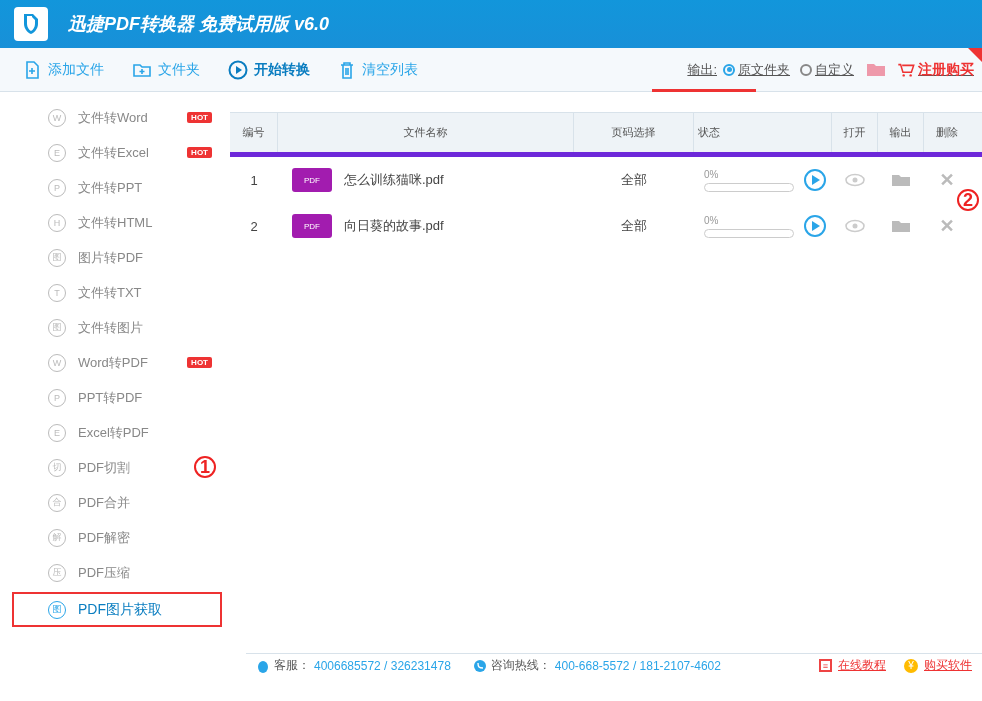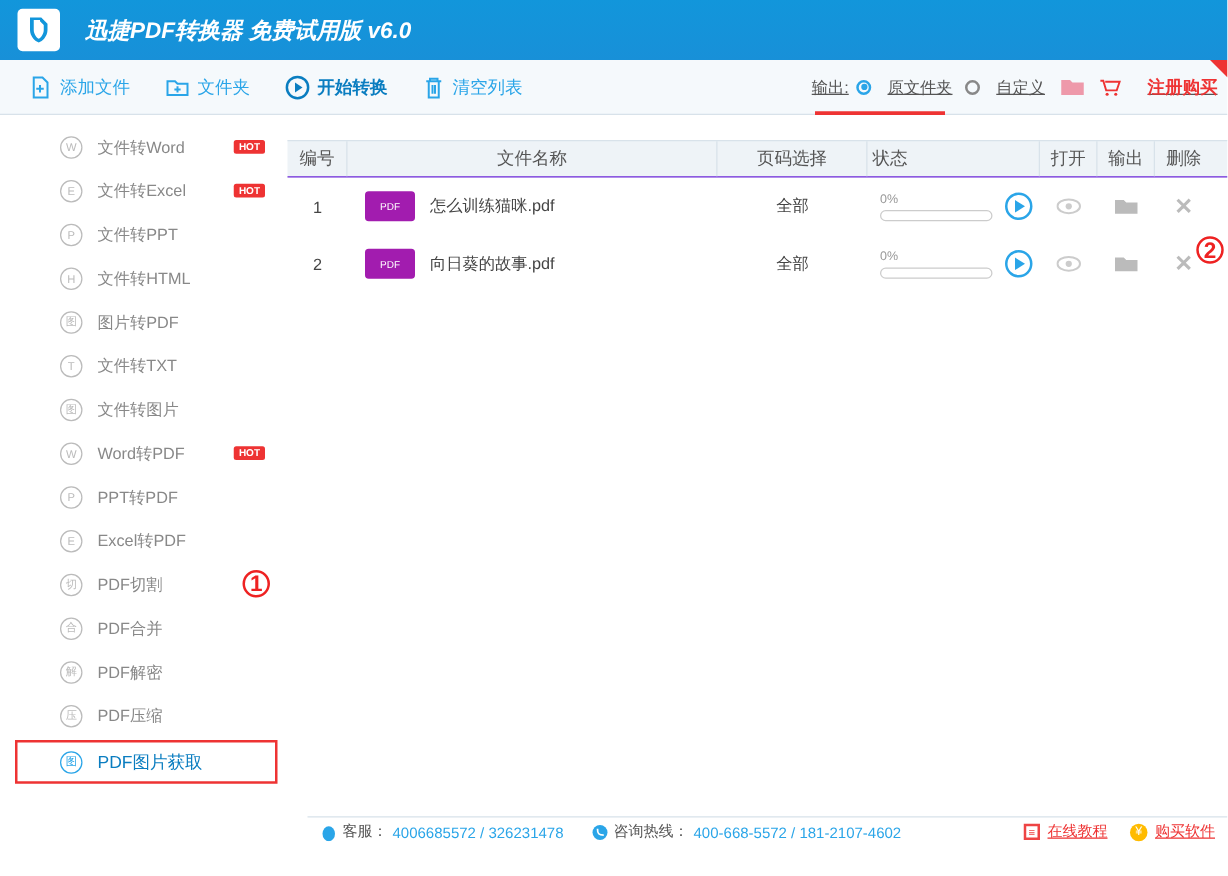--- a/index.html
+++ b/index.html
@@ -14,42 +14,42 @@
 .register-buy { background: #fff; color: #e33; border-radius: 3px; padding: 3px 10px; font-size: 12px; cursor: pointer; border: 1px solid #e66; }
 .cart { position: relative; cursor: pointer; margin: 0 6px; }
 .cart-dot { position: absolute; top: -3px; right: -2px; width: 6px; height: 6px; background: #f33; border-radius: 50%; }
 .win-btn { width: 26px; height: 26px; display: flex; align-items: center; justify-content: center; cursor: pointer; }
 
 .toolbar { height: 44px; background: #f5f9fc; border-bottom: 1px solid #d8e2ea; display: flex; align-items: center; padding: 0 8px; position: relative; }
 .tool-btn { display: flex; align-items: center; gap: 6px; padding: 0 14px; height: 60px; color: #2aa5e8; font-size: 14px; cursor: pointer; }
 .tool-btn.active { color: #0a7dc0; font-weight: bold; }
 .toolbar-right { margin-left: auto; display: flex; align-items: center; font-size: 13px; color: #555; text-decoration: underline; }
 .output-label { margin-right: 6px; }
-.radio-g { display: flex; align-items: center; gap: 13px; margin-right: 10px; cursor: pointer; }
+.radio-g { display: flex; align-items: center; gap: 3px; margin-right: 10px; cursor: pointer; }
 .radio-dot { width: 12px; height: 12px; border: 2px solid #2aa5e8; border-radius: 50%; display: inline-flex; align-items: center; justify-content: center; }
 .radio-dot.sel::after { content: ""; width: 5px; height: 5px; background: #2aa5e8; border-radius: 50%; }
 .radio-dot.unsel { border-color: #888; }
 .folder-ic { color: #e67; margin-left: 2px; margin-right: 10px; cursor: pointer; }
-.big-register { color: #e33; font-weight: bold; display: flex; align-items: center; gap: 20px; cursor: pointer; font-size: 14px; }
+.big-register { color: #e33; font-weight: bold; display: flex; align-items: center; gap: 2px; cursor: pointer; font-size: 14px; }
 .toolbar-underline { position: absolute; bottom: -1px; left: 652px; width: 104px; height: 3px; background: #e33; }
 .corner-ribbon { position: absolute; top: 0; right: 0; width: 0; height: 0; border-left: 14px solid transparent; border-top: 14px solid #e33; }
 
 .main { display: flex; height: 585px; }
 .sidebar { width: 230px; background: #fff; padding-top: 8px; position: relative; }
 .side-item { height: 35px; display: flex; align-items: center; padding-left: 48px; font-size: 13px; color: #888; cursor: pointer; position: relative; }
 .side-item.active { border: 2px solid #e33; color: #0a7dc0; margin: 2px 8px 2px 12px; padding-left: 34px; font-size: 14px;}
 .side-ic { width: 18px; height: 18px; border: 1.4px solid #bbb; border-radius: 50%; display: inline-flex; align-items: center; justify-content: center; font-size: 9px; color: #bbb; margin-right: 12px; flex-shrink: 0; }
 .side-item.active .side-ic { border-color: #2aa5e8; color: #2aa5e8; }
 .hot-badge { position: absolute; right: 18px; background: #e33; color: #fff; font-size: 8px; padding: 1px 4px; border-radius: 2px; font-weight: bold; }
 .annotation { position: absolute; color: #e22; font-size: 18px; font-weight: bold; border: 2px solid #e22; border-radius: 50%; width: 22px; height: 22px; display: flex; align-items: center; justify-content: center; background: #fff; }
 .ann1 { left: 194px; top: 456px; }
 .ann2 { left: 727px; top: 97px; }
 
 .content { flex: 1; display: flex; flex-direction: column; position: relative; }
-.table-head { display: flex; height: 30px; background: #eef3f7; border-top: 1px solid #d8e2ea; border-bottom: 1px solid #6d28d9; align-items: center; font-size: 14px; color: #555; margin-top: 20px; }
+.table-head { display: flex; height: 45px; background: #eef3f7; border-top: 1px solid #d8e2ea; border-bottom: 5px solid #6d28d9; align-items: center; font-size: 11px; color: #555; margin-top: 20px; }
 .th { text-align: center; border-right: 1px solid #d8e2ea; height: 100%; display: flex; align-items: center; justify-content: center; }
 .th:last-child { border-right: none; }
 .c-num { width: 48px; }
 .c-name { width: 296px; }
 .c-page { width: 120px; }
 .c-status { width: 138px; }
 .c-open { width: 46px; }
 .c-out { width: 46px; }
 .c-del { width: 46px; }
 

